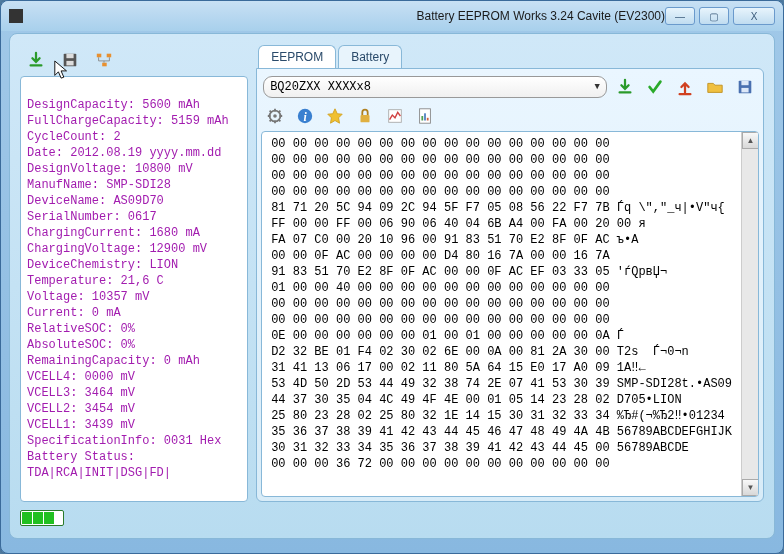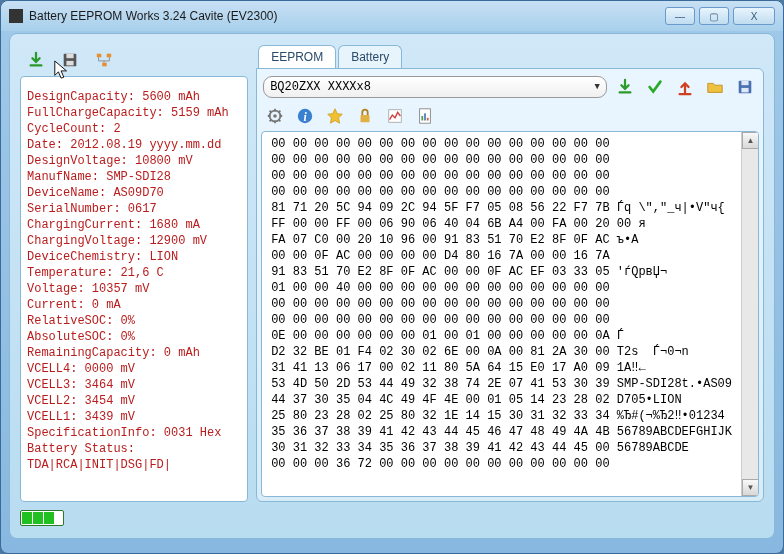--- a/index.html
+++ b/index.html
@@ -10,20 +10,21 @@
   background: linear-gradient(to bottom, #b8d8f0 0%, #a0c8e8 3%, #88b8e0 100%);
   border: 1px solid #3a6a9a; border-radius: 8px;
   box-shadow: 0 0 10px rgba(0,0,0,0.5);
   position: relative;
 }
 
 .titlebar {
   height: 30px; display: flex; align-items: center; padding: 0 8px;
   background: linear-gradient(to bottom, #c8e0f4, #a8d0ec);
   border-radius: 8px 8px 0 0;
+  text-align: right;
 }
 .title-icon { width: 14px; height: 14px; background: #333; margin-right: 6px; }
 .title-text { color: #1a1a1a; font-size: 12px; flex: 1; }
 .win-controls { display: flex; gap: 4px; }
 .win-btn {
   width: 30px; height: 18px; border: 1px solid #6a9acc; border-radius: 3px;
   background: linear-gradient(to bottom, #e8f4fc, #c0dcf0);
   display: flex; align-items: center; justify-content: center; font-size: 10px; color: #3a5a7a;
   cursor: pointer;
 }
@@ -50,22 +51,22 @@
   cursor: pointer; border-radius: 3px;
 }
 .tb-icon svg { width: 18px; height: 18px; }
 
 .cursor-arrow {
   position: absolute; top: 58px; left: 52px; width: 18px; height: 22px;
 }
 
 .info-box {
   flex: 1; background: #fff; border: 1px solid #88b8d8; border-radius: 4px;
-  padding: 12px 6px; font-family: "Courier New", monospace; font-size: 12px; line-height: 16px;
-  white-space: pre; overflow: hidden; color: #b91c1c;
+  padding: 20px 6px; font-family: "Courier New", monospace; font-size: 12px; line-height: 16px;
+  white-space: pre; overflow: hidden; color: #a21caf;
 }
 
 .right-panel { flex: 1; display: flex; flex-direction: column; justify-content: space-between; }
 
 .tabs { height: 24px; display: flex; align-items: flex-end; gap: 2px; padding-left: 2px; }
 .tab {
   padding: 4px 12px 4px 12px; background: #e8f4fc; border: 1px solid #88b8d8;
   border-bottom: none; border-radius: 6px 6px 0 0; font-size: 12px; color: #2a4a6a;
   cursor: pointer;
 }

